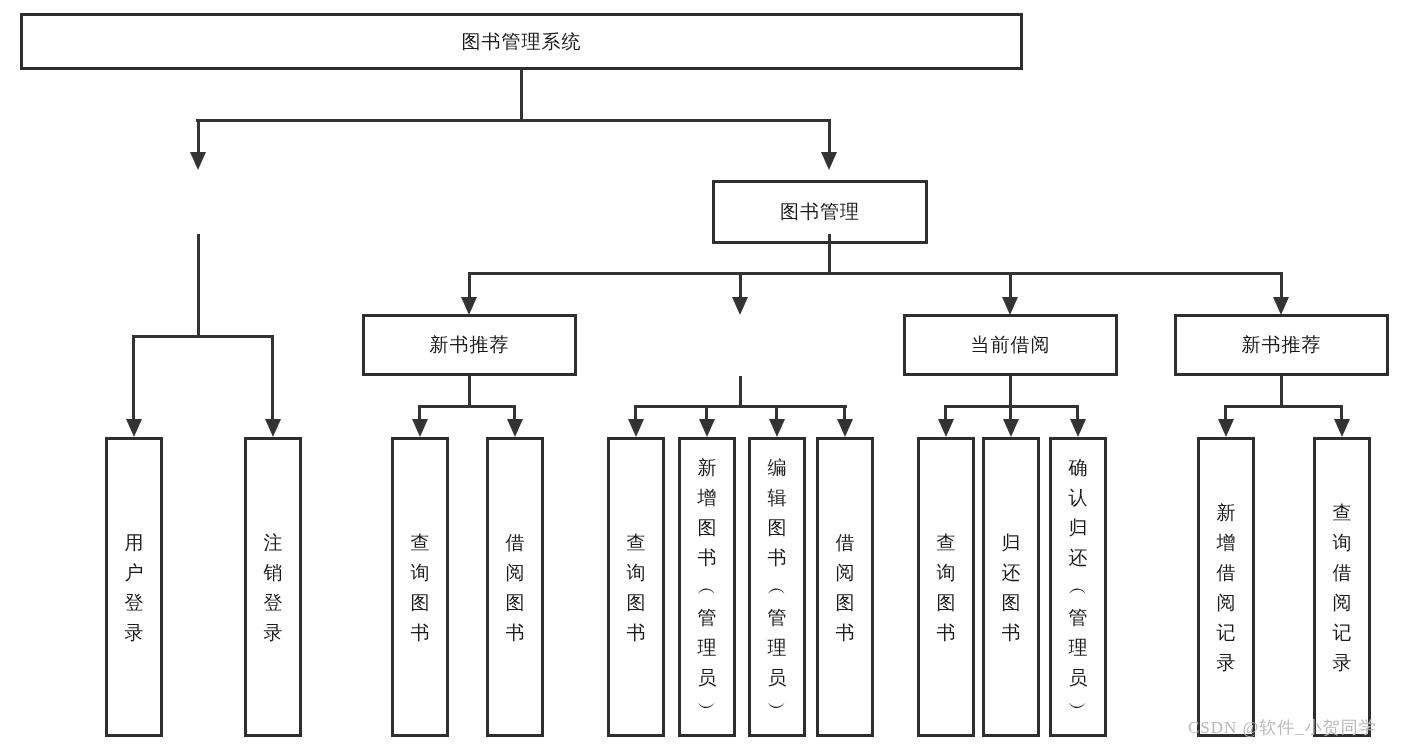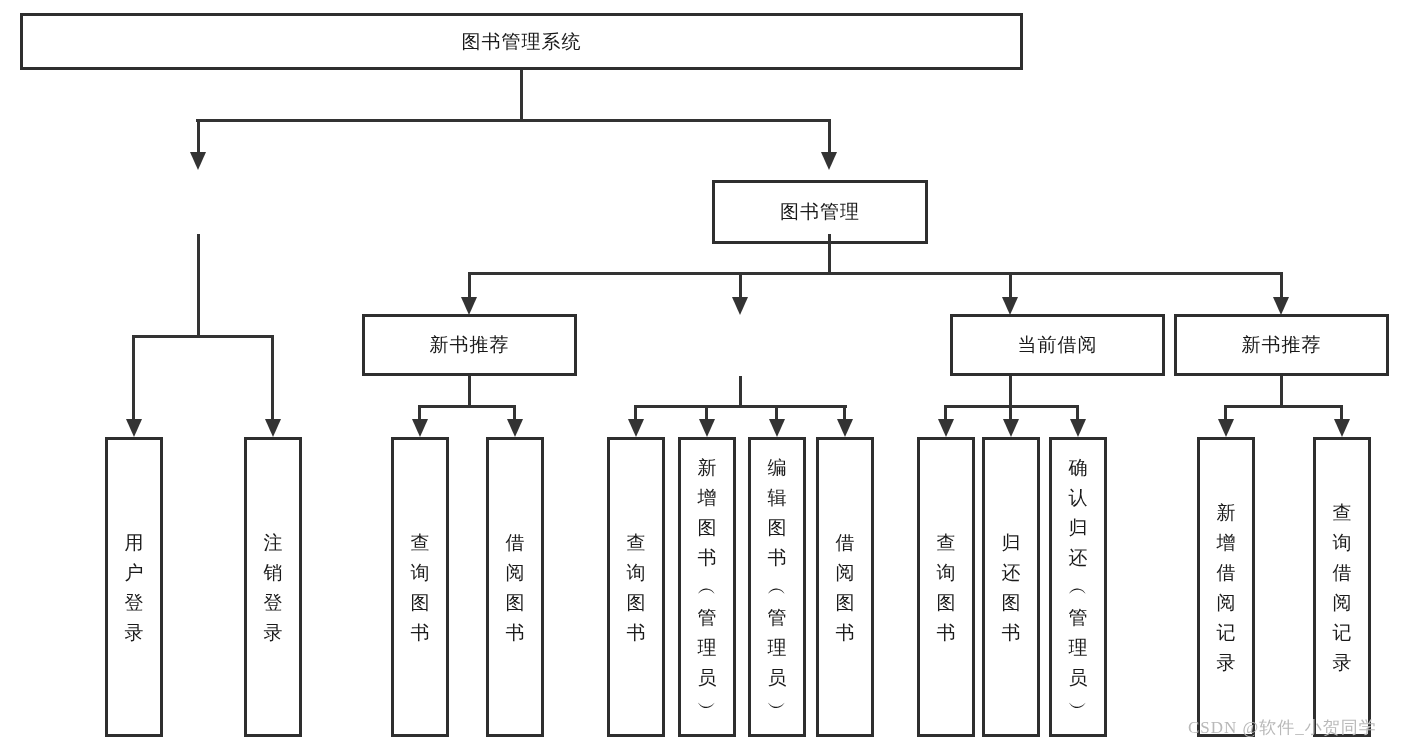--- a/index.html
+++ b/index.html
@@ -72,21 +72,21 @@
   <div class="line" style="left:739px;top:272px;width:3px;height:27px"></div>
   <div class="arrow" style="left:732px;top:297px"></div>
   <div class="line" style="left:1009px;top:272px;width:3px;height:27px"></div>
   <div class="arrow" style="left:1002px;top:297px"></div>
   <div class="line" style="left:1280px;top:272px;width:3px;height:27px"></div>
   <div class="arrow" style="left:1273px;top:297px"></div>
 
   <div class="box" style="left:362px;top:314px;width:215px;height:62px">
     <span>新书推荐</span>
   </div>
-  <div class="box" style="left:950px;top:314px;width:215px;height:62px">
+  <div class="box" style="left:903px;top:314px;width:215px;height:62px">
     <span>当前借阅</span>
   </div>
   <div class="box" style="left:1174px;top:314px;width:215px;height:62px">
     <span>新书推荐</span>
   </div>
 
   <div class="line" style="left:468px;top:376px;width:3px;height:29px"></div>
   <div class="line" style="left:418px;top:405px;width:98px;height:3px"></div>
   <div class="line" style="left:418px;top:405px;width:3px;height:16px"></div>
   <div class="arrow" style="left:412px;top:419px"></div>

